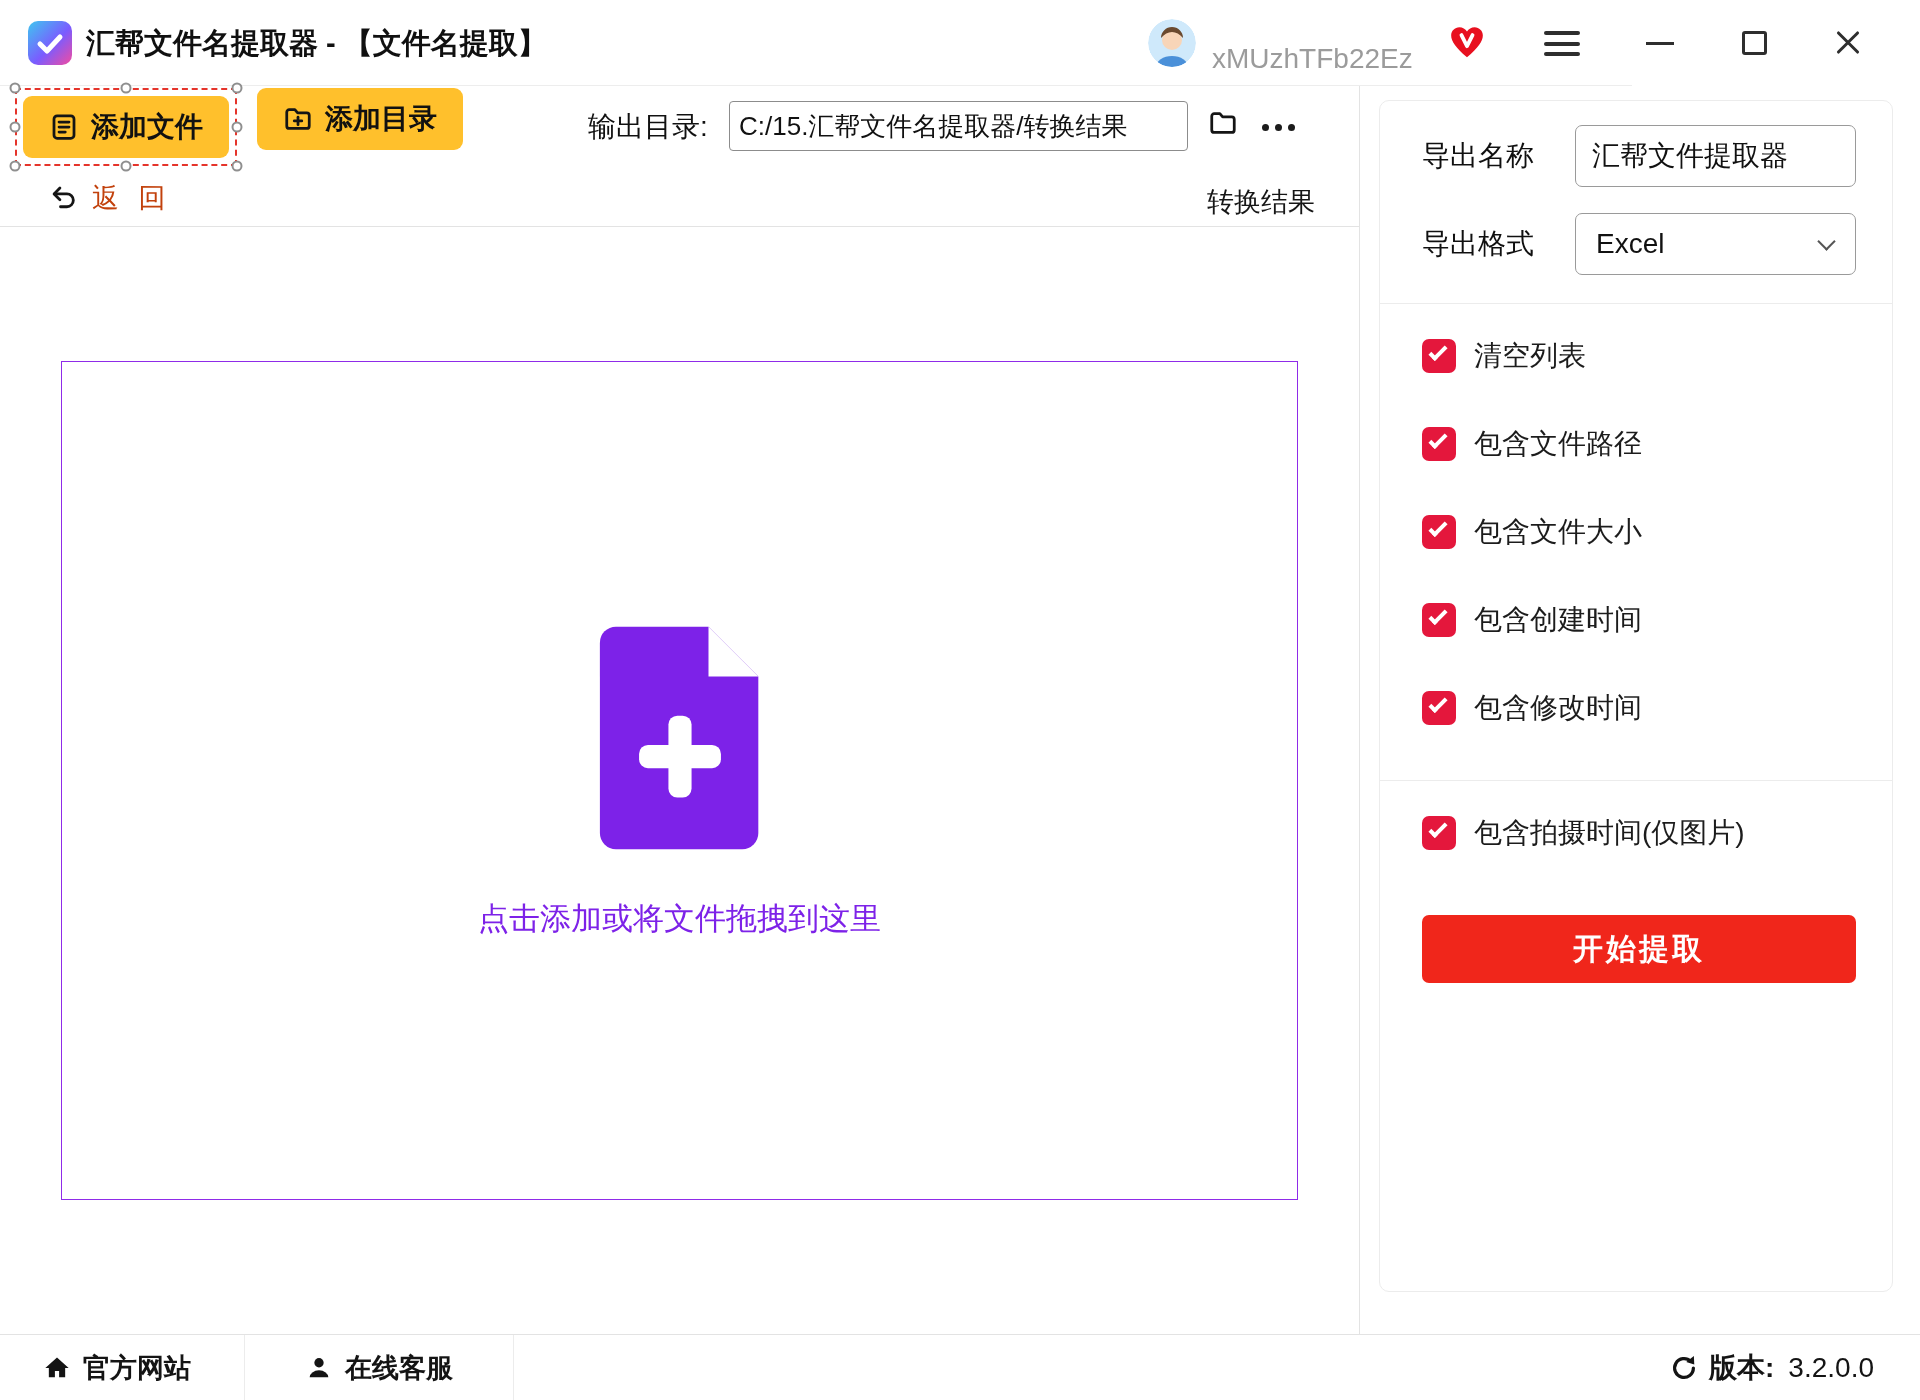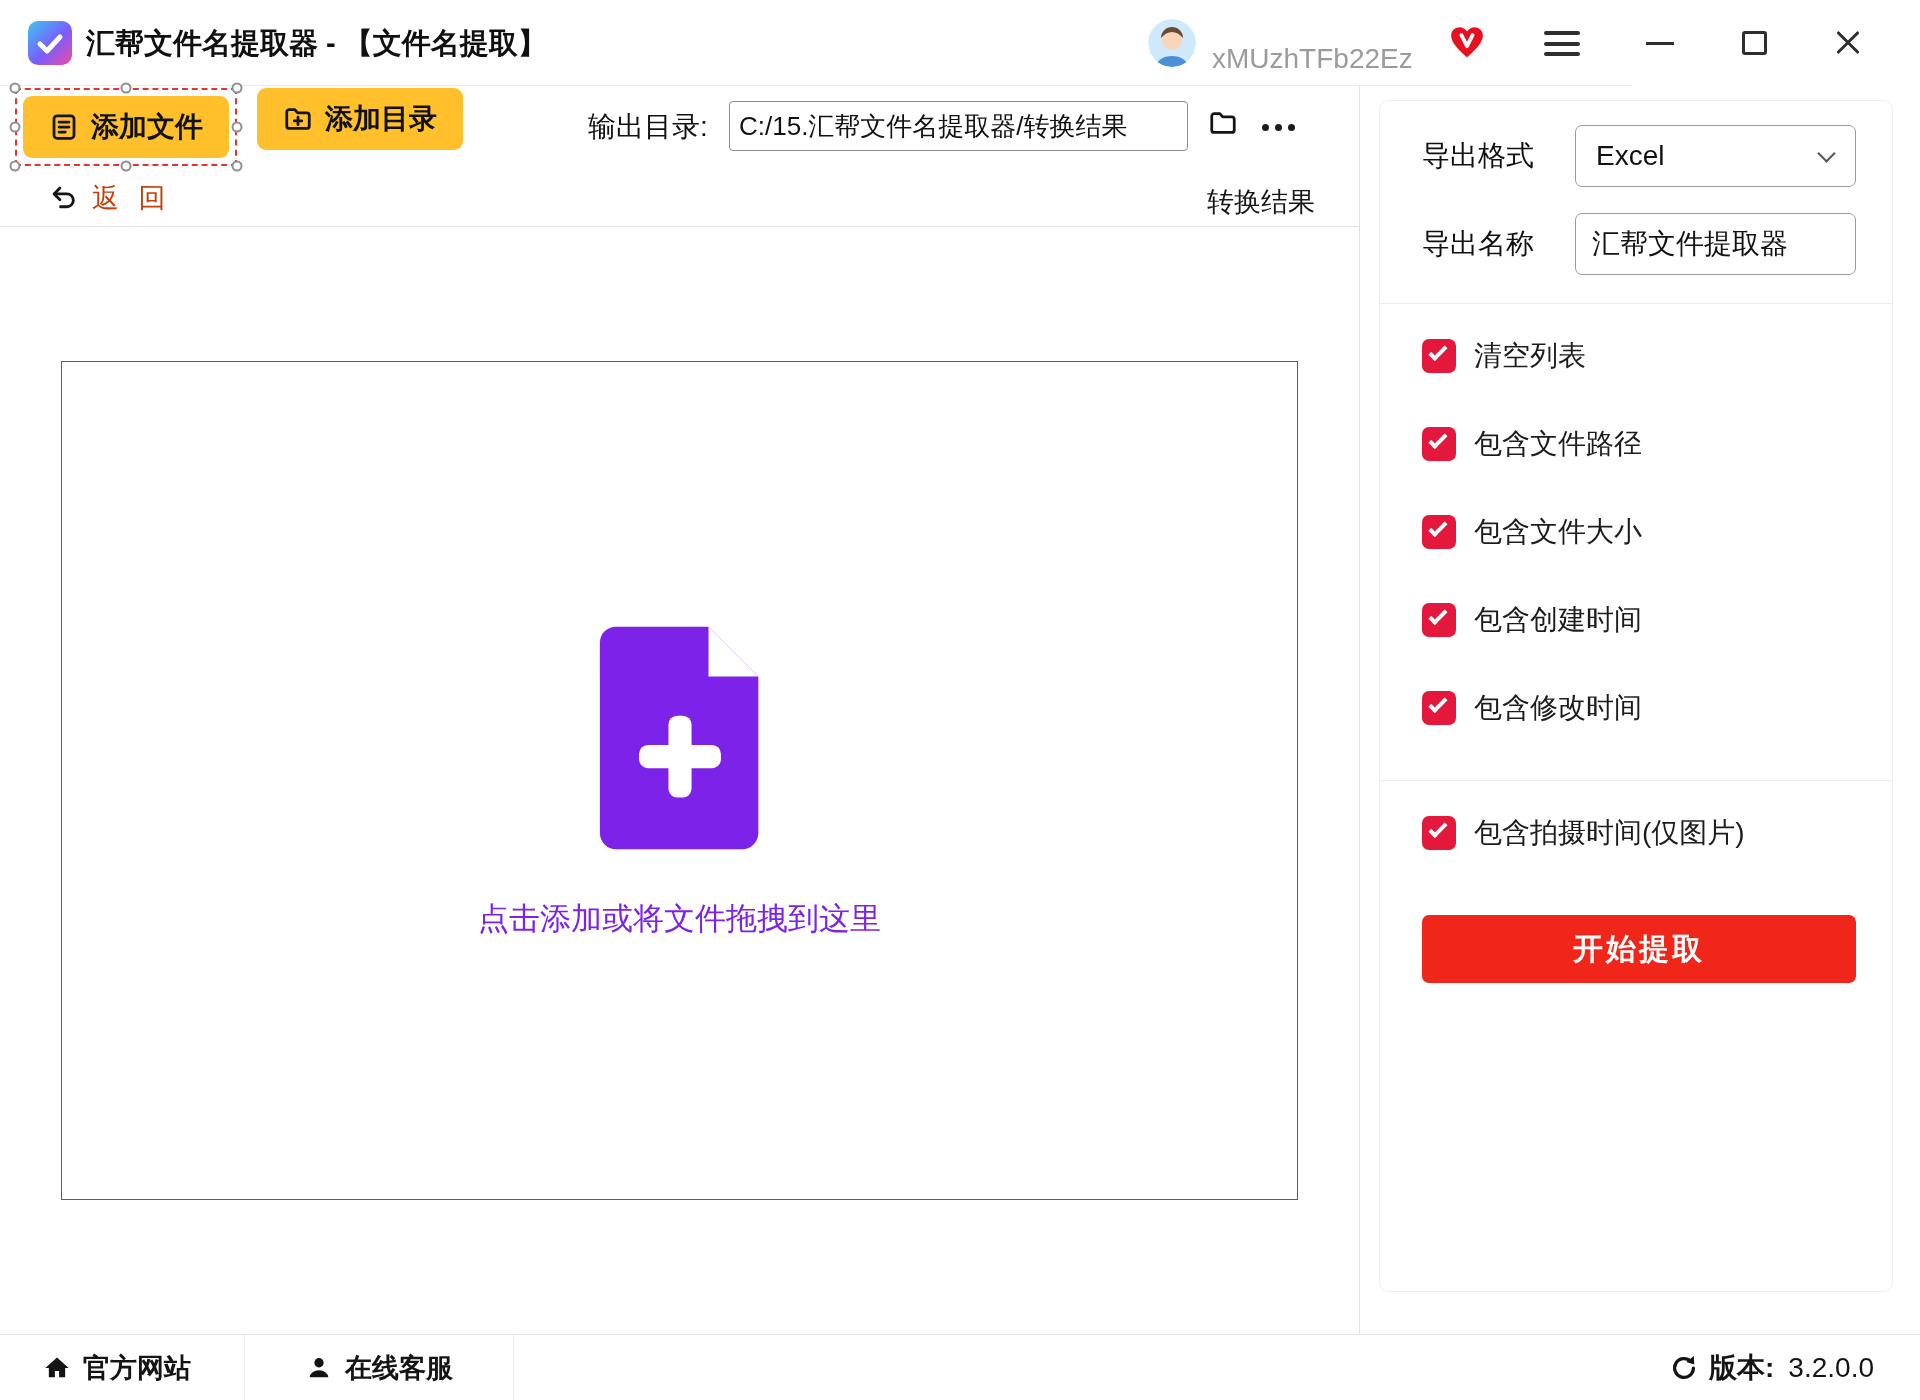--- a/index.html
+++ b/index.html
@@ -202,32 +202,32 @@
       </svg>
     </span>
     <span class="drop-hint">点击添加或将文件拖拽到这里</span>
   </div>
 </div>
 
 <div class="sidebar">
   <div class="panel">
 
     <div class="field-row">
+      <span class="field-label">导出名称</span>
+      <input class="field-input" type="text" value="汇帮文件提取器" style="">
+    </div>
+
+    <div class="field-row">
       <span class="field-label">导出格式</span>
       <span class="select">
         <span>Excel</span>
         <span class="chev"></span>
       </span>
     </div>
 
-    <div class="field-row">
-      <span class="field-label">导出名称</span>
-      <input class="field-input" type="text" value="汇帮文件提取器" style="">
-    </div>
-
     <div class="panel-divider"></div>
 
     <div class="opt-row">
       <span class="checkbox">
           <span class="check"></span>
         </span>
       <span class="opt-label">清空列表</span>
     </div>
     <div class="opt-row">
       <span class="checkbox">

